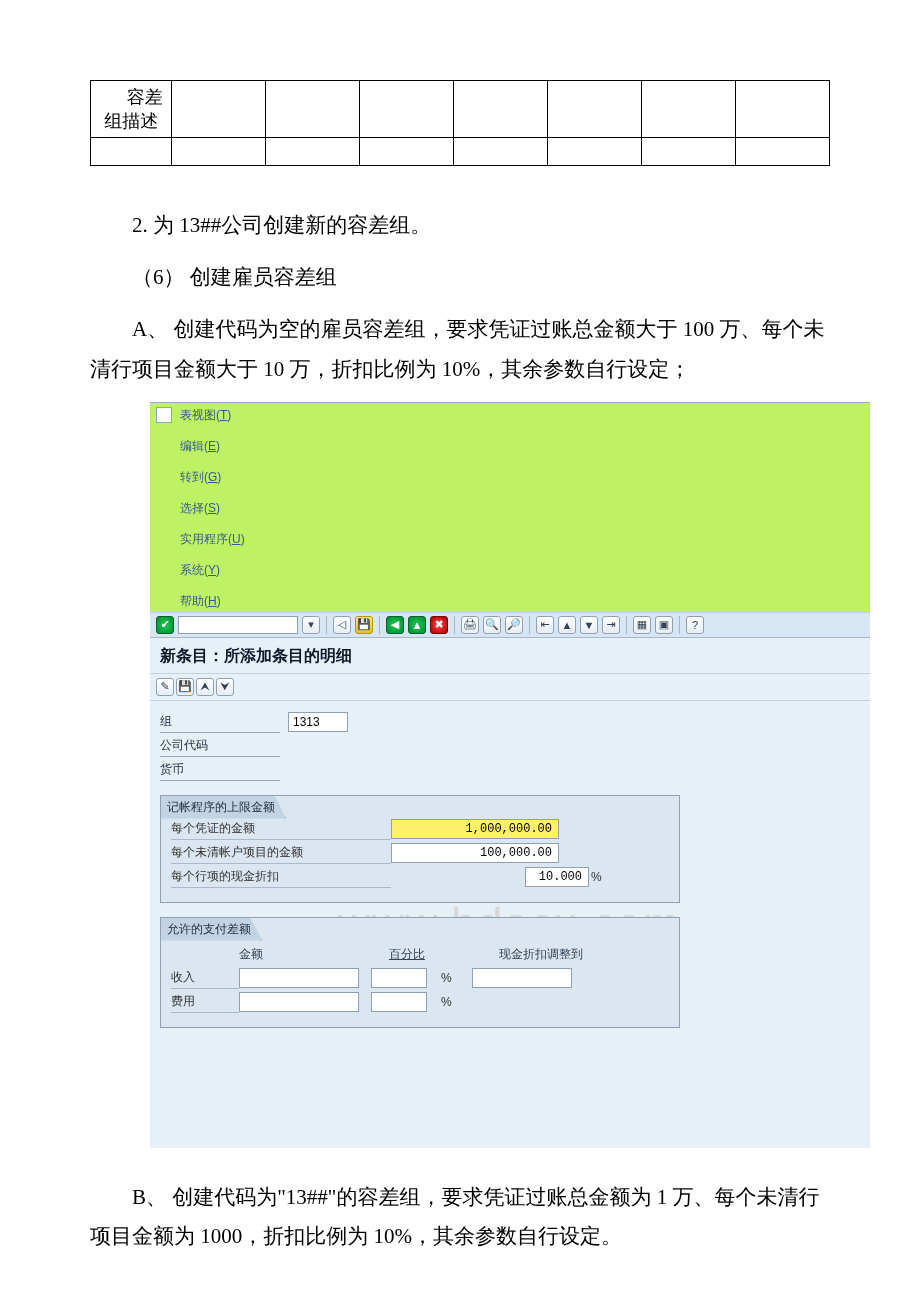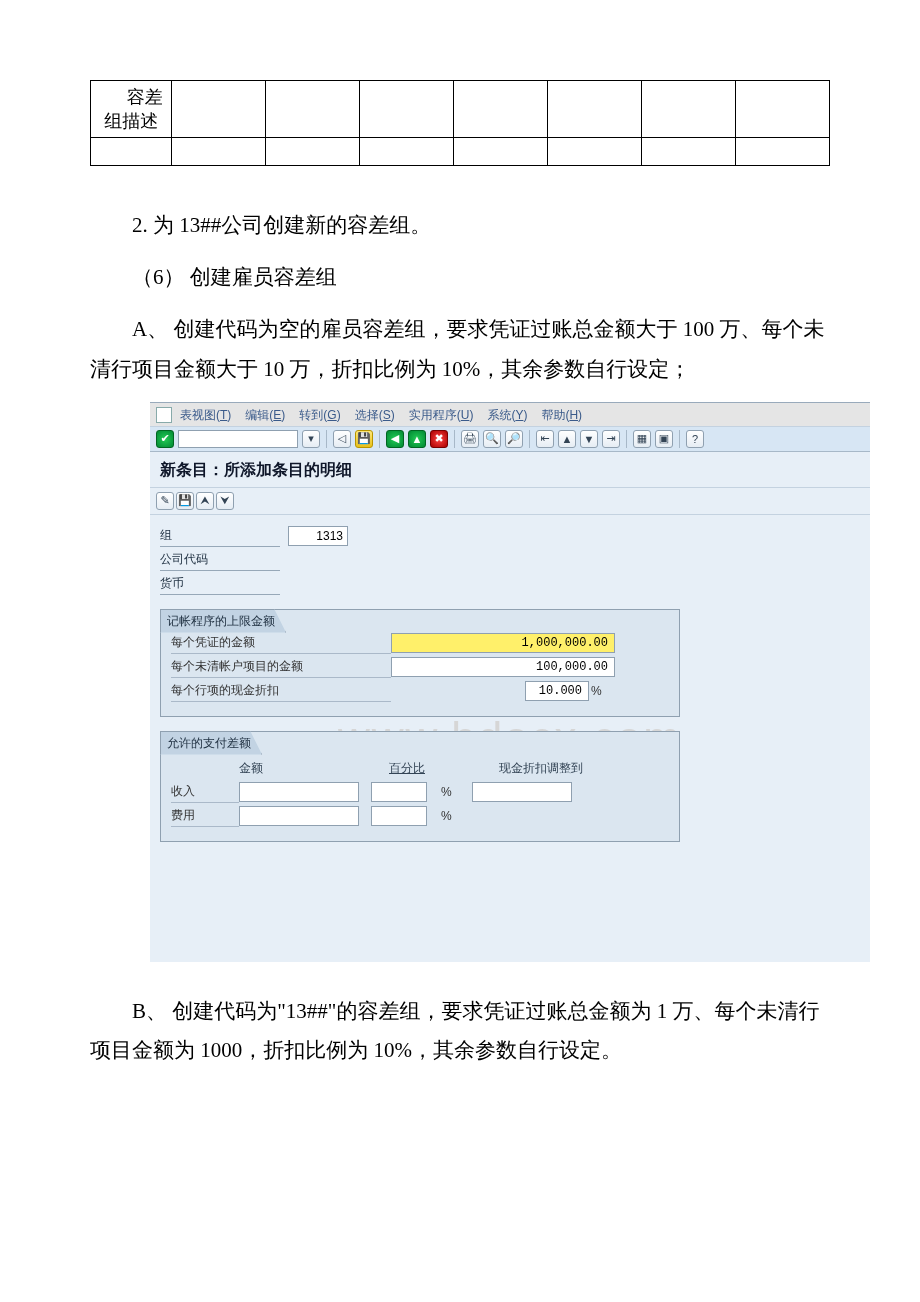--- a/index.html
+++ b/index.html
@@ -34,26 +34,27 @@
   
   .sap-wrapper {
     margin: 10px 0 30px 60px;
     width: 720px;
     font-family: Arial, "Microsoft YaHei", sans-serif;
     font-size: 12px;
     color: #333;
     border-top: 1px solid #9ab;
   }
   .sap-menu {
-    background: #e5e5e5;
+    background: #bef264;
     padding: 4px 6px 2px 30px;
     border-bottom: 1px solid #c4d2e0;
     display: flex;
     gap: 14px;
     position: relative;
+    flex-direction: column;
   }
   .sap-menu::before {
     content: "";
     position: absolute;
     left: 6px; top: 4px;
     width: 14px; height: 14px;
     border: 1px solid #8aa;
     background: #fff;
   }
   .sap-menu span { color: #3a5a8a; }
@@ -155,21 +156,21 @@
     padding: 2px 0;
   }
   .num-input {
     border: 1px solid #8fa0b0;
     background: #fff;
     height: 20px;
     text-align: right;
     padding: 1px 6px;
     font-family: "Courier New", monospace;
     font-size: 12px;
-    width: 224px;
+    width: 168px;
   }
   .num-input.focus { background: #fff06a; }
   .small-num { width: 64px; }
   .pct { margin-left: 2px; }
   .pay-grid .hdr {
     display: flex;
     margin: 6px 0 4px 0;
   }
   .pay-grid .hdr div {
     color: #345;
@@ -275,21 +276,21 @@
     <div class="tb-btn">✎</div>
     <div class="tb-btn">💾</div>
     <div class="tb-btn">⮝</div>
     <div class="tb-btn">⮟</div>
   </div>
 
   <div class="sap-body">
 
     <div class="field-row">
       <div class="field-label">组</div>
-      <input class="field-input" style="width: 60px; text-align: right;" value="1313">
+      <input class="field-input" style="width: 60px;" value="1313">
     </div>
     <div class="field-row">
       <div class="field-label">公司代码</div>
     </div>
     <div class="field-row">
       <div class="field-label">货币</div>
     </div>
 
     <div class="watermark">www.bdocx.com</div>
 

